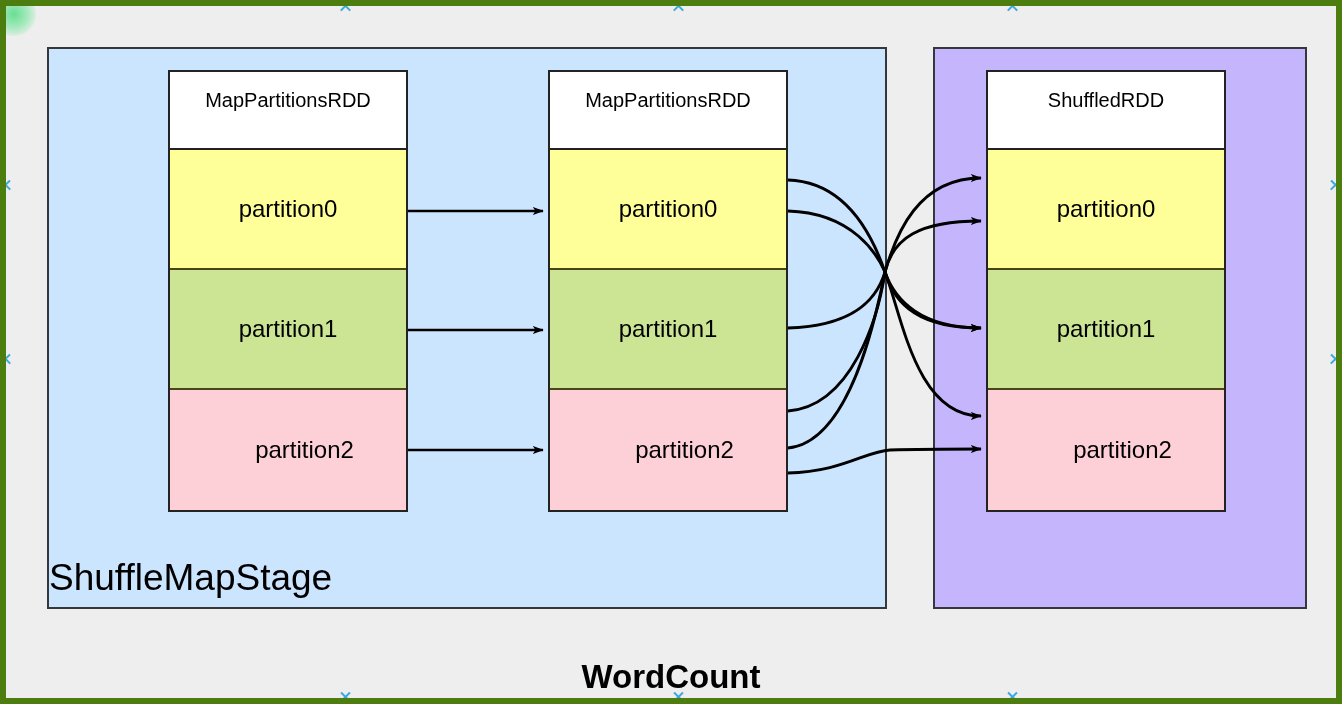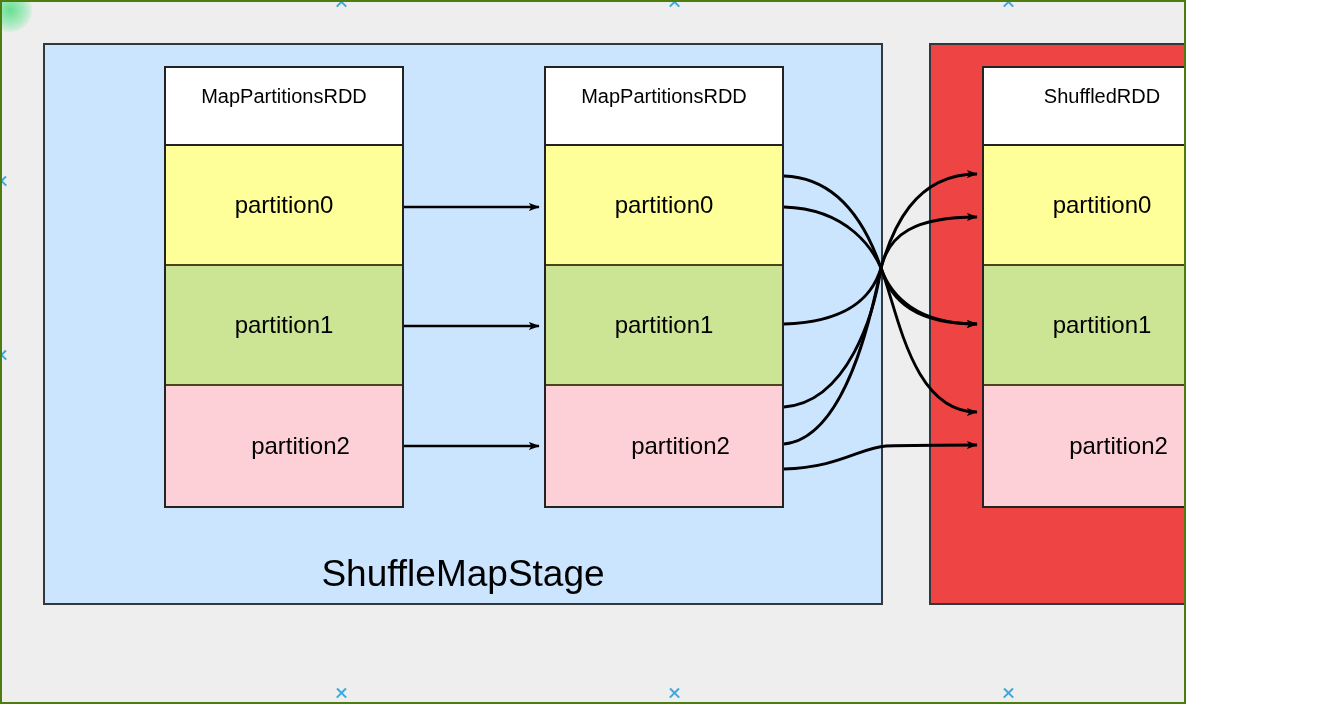--- a/index.html
+++ b/index.html
@@ -9,25 +9,25 @@
   }
   body {
     width: 1342px;
     height: 704px;
     font-family: "Liberation Sans", sans-serif;
     overflow: hidden;
   }
 
   #canvas {
     position: relative;
-    width: 1186px;
+    width: 1342px;
     height: 704px;
     background: #eeeeee;
     box-sizing: border-box;
-    border: 2px solid #4d7c0f;
+    border: 6px solid #4d7c0f;
     overflow: hidden;
   }
 
   
   .handle {
     position: absolute;
     width: 13px;
     height: 13px;
     pointer-events: auto;
   }
@@ -65,28 +65,27 @@
     top: 41px;
     width: 840px;
     height: 562px;
     background: #cce5ff;
   }
   #stage-final {
     left: 927px;
     top: 41px;
     width: 374px;
     height: 562px;
-    background: #ef4444;
+    background: #c4b5fd;
   }
   .stage-label {
     position: absolute;
     left: 0;
     right: 0;
     bottom: 8px;
-    text-align: center;
     font-size: 37px;
     color: #000000;
     white-space: nowrap;
   }
 
   
   .rdd {
     position: absolute;
     width: 240px;
     box-sizing: border-box;
@@ -212,20 +211,21 @@
       <path d="M782,205 C 848,207 872,250 879,266 C 896,310 910,410 975,410"></path>
 
       <path d="M782,322 C 845,320 870,296 879,266 C 890,228 912,172 975,172"></path>
 
       <path d="M782,405 C 846,400 872,312 879,266 C 887,232 913,215 975,215"></path>
       <path d="M782,442 C 845,436 871,306 879,266 C 889,300 915,322 975,322"></path>
       <path d="M782,467 C 836,466 860,445 884,444 C 915,443 940,443 975,443"></path>
     </g>
   </svg>
 
+  <div id="wordcount-label">WordCount</div>
 
   <div id="handles">
       <div class="handle" style="left: 333px; top: -7px;"></div>
       <div class="handle" style="left: 666px; top: -7px;"></div>
       <div class="handle" style="left: 1000px; top: -7px;"></div>
       <div class="handle" style="left: -7px; top: 172px;"></div>
       <div class="handle" style="left: -7px; top: 346px;"></div>
       <div class="handle" style="left: 1323px; top: 172px;"></div>
       <div class="handle" style="left: 1323px; top: 346px;"></div>
       <div class="handle" style="left: 333px; top: 684px;"></div>

